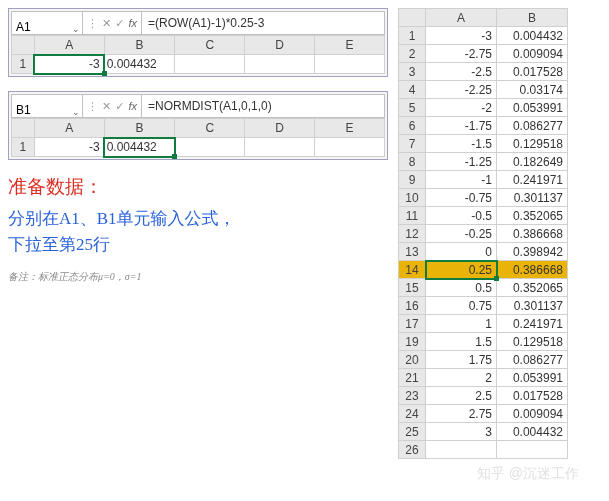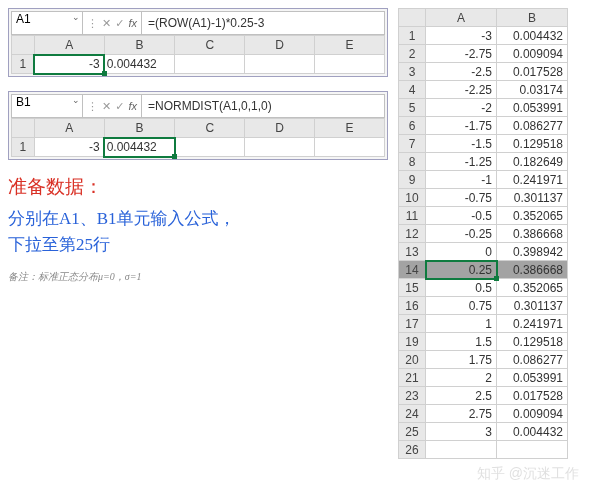--- a/index.html
+++ b/index.html
@@ -1,21 +1,21 @@
 <!DOCTYPE html>
 <html><head>
 <meta charset="utf-8">
 <style>
   body{margin:0;font-family:"Microsoft YaHei",Arial,sans-serif;font-size:12px;background:#fff;color:#333;width:609px}
   .container{display:flex;padding:8px;gap:10px}
   .left{flex:0 0 380px}
   .right{flex:0 0 190px}
   .fbar-box{border:1px solid #a0a0c0;padding:2px;margin-bottom:6px;background:#f5f5f5}
   .fbar{display:flex;align-items:center;height:22px;background:#fff;border:1px solid #c0c0c0}
-  .name-box{width:70px;border-right:1px solid #c0c0c0;display:flex;align-items:flex-start;height:100%}
+  .name-box{width:70px;border-right:1px solid #c0c0c0;display:flex;align-items:flex-end;height:100%}
   .name-box input{border:none;width:48px;font-size:12px;padding:0 4px;outline:none}
   .chev{font-size:9px;color:#666;padding:0 4px}
   .icons{display:flex;align-items:center;gap:4px;padding:0 4px;border-right:1px solid #c0c0c0;height:100%;color:#999}
   .icons span{font-size:11px}
   .fx{font-style:italic;font-family:Liberation Sans, sans-serif;font-size:13px;color:#666}
   .formula{flex:1;padding:0 6px;font-size:12px}
   .grid{border-collapse:collapse;width:100%;background:#fff}
   .grid th,.grid td{border:1px solid #d0d0d0;height:18px;font-size:12px;padding:0}
   .grid th{background:#e8e8e8;font-weight:normal;text-align:center;color:#444}
   .grid th.rowh{width:22px}
@@ -26,21 +26,21 @@
   .texts{margin-top:14px;font-family:"SimSun","Microsoft YaHei"}
   .h-red{color:#d93025;font-size:19px;margin-bottom:6px}
   .h-blue{color:#2962d9;font-size:17px;line-height:26px;margin-bottom:12px}
   .note{color:#888;font-style:italic;font-size:10px}
   .rgrid{border-collapse:collapse;font-size:12px}
   .rgrid th,.rgrid td{border:1px solid #d0d0d0;height:17px;padding:0}
   .rgrid th{background:#e8e8e8;font-weight:normal;text-align:center;color:#444}
   .rgrid th.rowh{width:26px}
   .rgrid th.colh{width:70px}
   .rgrid td{text-align:right;padding-right:4px;font-family:Arial}
-  .rgrid tr.hl td,.rgrid tr.hl th.rowh{background:#a3a3a3}
+  .rgrid tr.hl td,.rgrid tr.hl th.rowh{background:#eab308}
   .watermark{position:absolute;color:#bbb;font-size:14px;opacity:.45}
 </style>
 </head>
 <body>
 
 <div class="container">
   <div class="left">
 
     <div class="fbar-box">
       <div class="fbar">

